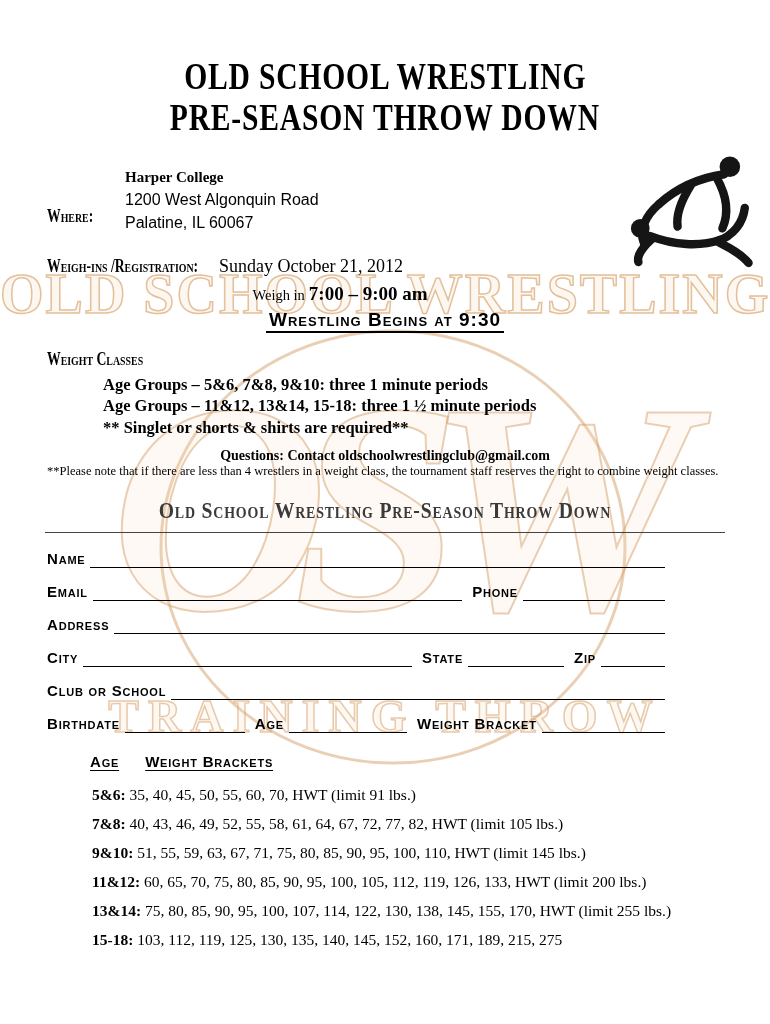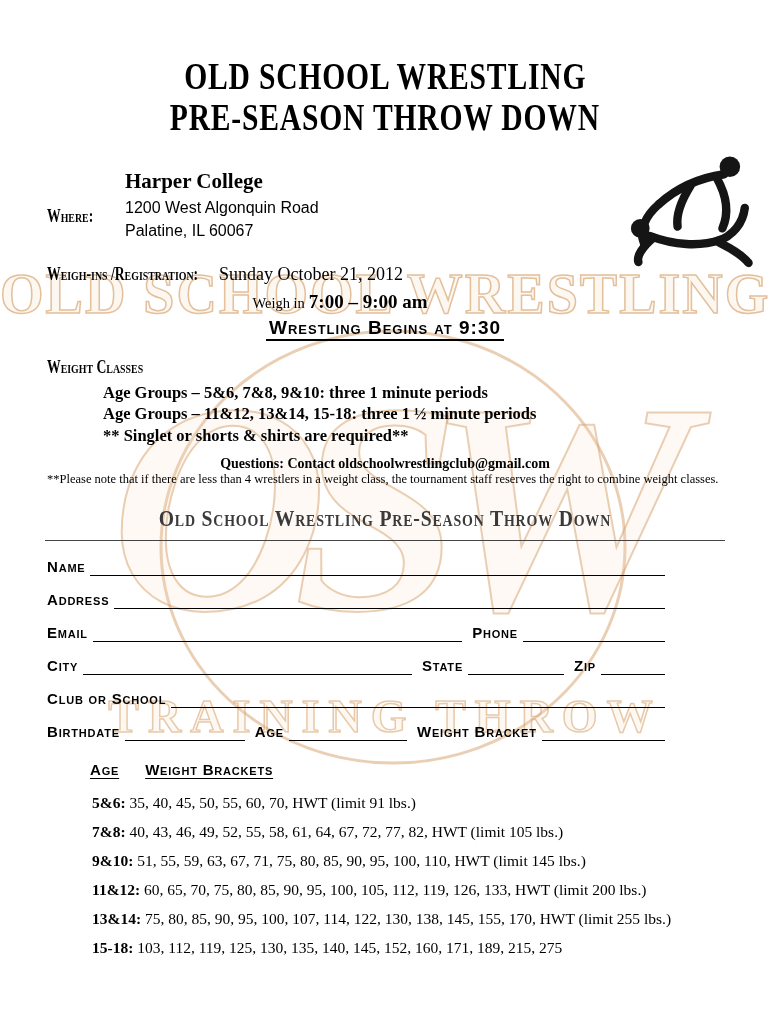--- a/index.html
+++ b/index.html
@@ -41,21 +41,21 @@
   
   .cond{
     display:inline-block;transform:scaleX(0.76);transform-origin:0 50%;
     font-weight:700;font-variant:small-caps;white-space:nowrap;font-size:18px;
   }
   .cond-box{flex:0 0 auto;overflow:visible;}
 
   
   .venue{display:flex;margin-top:30px;}
   .venue .cond-box{width:78px;padding-top:4px;margin-top:33px;}
-  .venue-name{font-weight:700;font-size:21px;}
+  .venue-name{font-weight:700;font-size:15px;}
   .venue-addr{font-family:"Liberation Sans",sans-serif;font-size:16px;margin-top:5px;}
 
   
   .reg{margin-top:24px;}
   .reg-row{display:flex;align-items:baseline;}
   .reg-row .cond-box{width:172px;}
   .reg-date{font-weight:400;font-size:18px;}
   .weighin{text-align:center;margin-top:6px;margin-right:90px;}
   .weighin-prefix{font-size:14.5px;}
   .weighin-time{font-weight:700;font-size:19px;}
@@ -180,27 +180,27 @@
       <span>Old School Wrestling Pre-Season Throw Down</span>
     </div>
     <hr class="rule">
 
     <div class="form">
       <div class="frow">
         <span class="flabel">Name</span>
         <span class="fline grow"></span>
       </div>
       <div class="frow">
-        <span class="flabel">Address</span>
-        <span class="fline grow"></span>
-      </div>
-      <div class="frow">
         <span class="flabel">Email</span>
         <span class="fline grow" style="flex-grow:2.6;"></span>
         <span class="flabel ml">Phone</span>
+        <span class="fline grow"></span>
+      </div>
+      <div class="frow">
+        <span class="flabel">Address</span>
         <span class="fline grow"></span>
       </div>
       <div class="frow">
         <span class="flabel">City</span>
         <span class="fline grow" style="flex-grow:2.6;"></span>
         <span class="flabel ml">State</span>
         <span class="fline" style="width:96px;"></span>
         <span class="flabel ml">Zip</span>
         <span class="fline" style="width:64px;"></span>
       </div>

